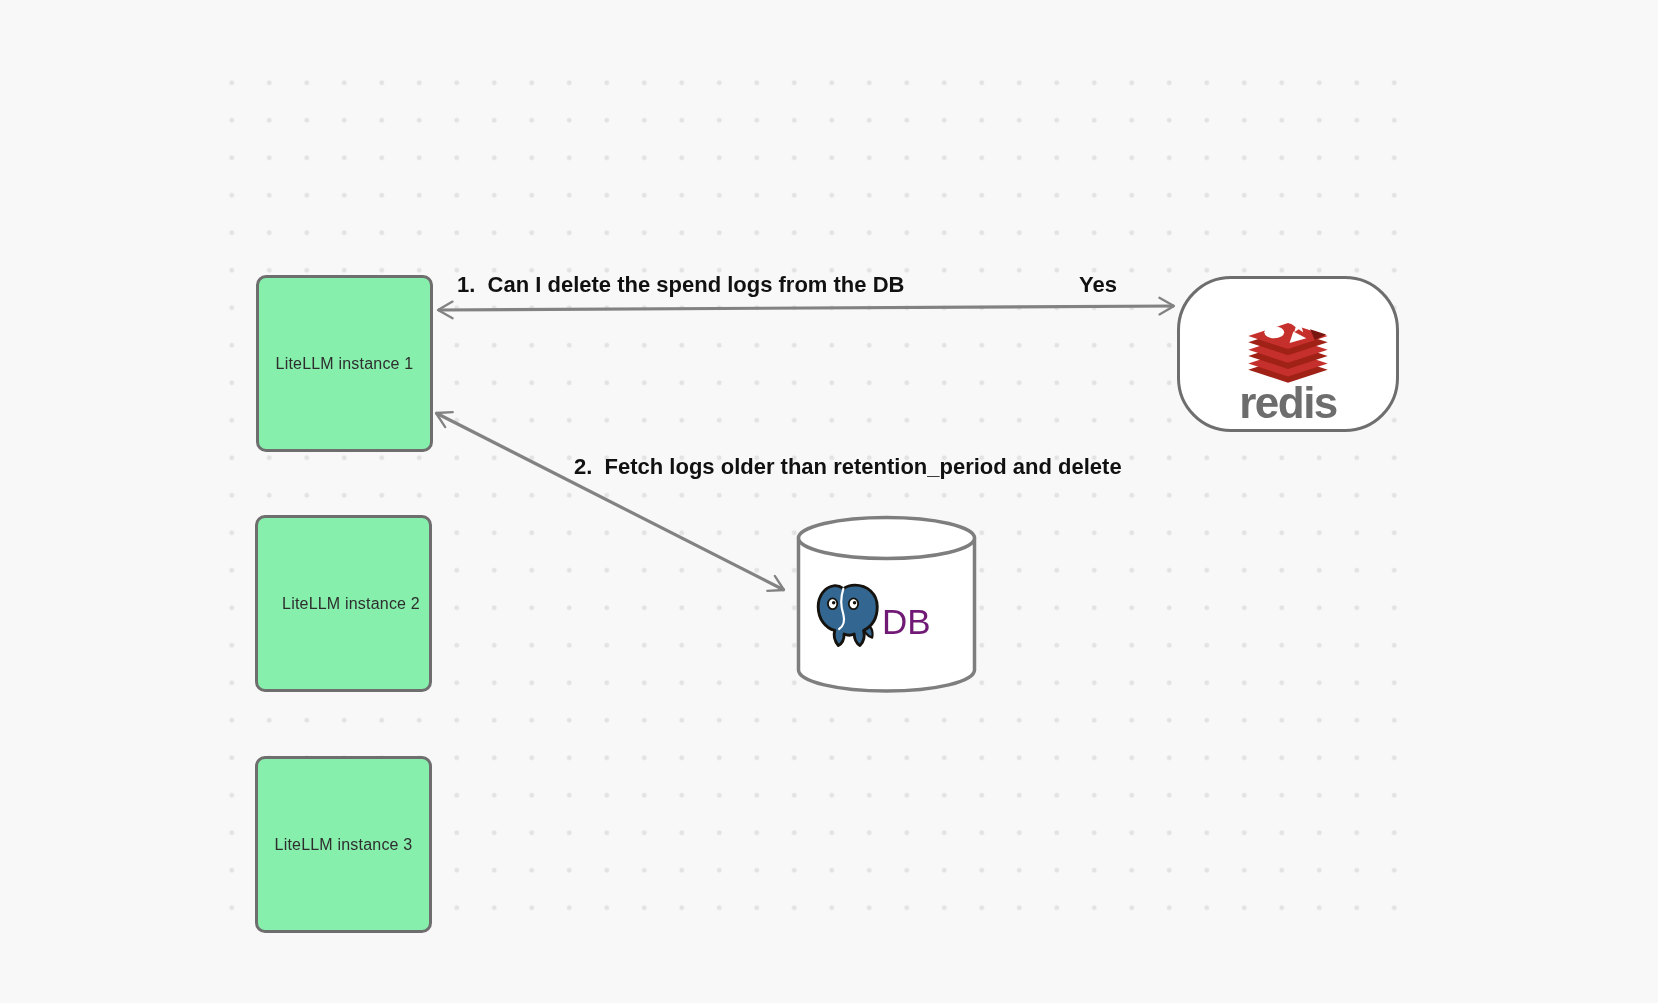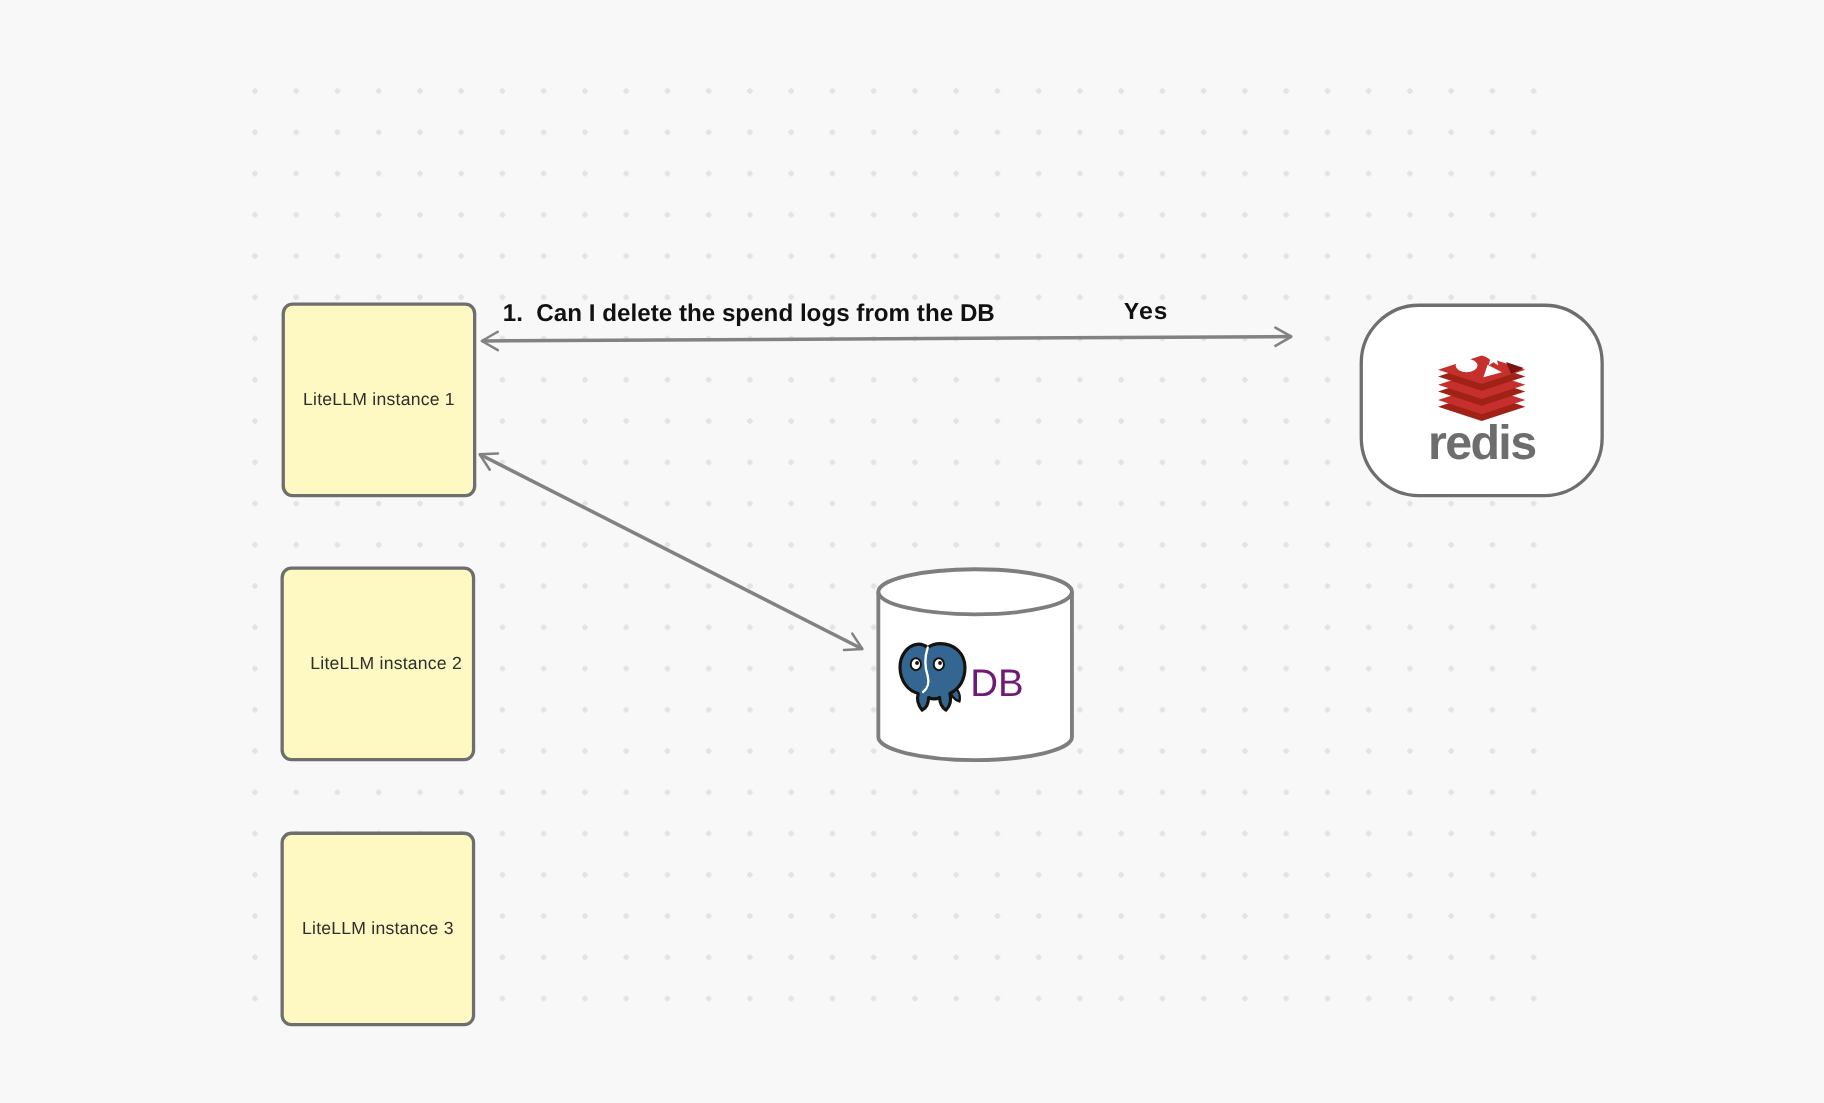--- a/index.html
+++ b/index.html
@@ -11,26 +11,26 @@
   }
   .canvas{position:relative;width:1658px;height:1003px;}
   .dots{
     position:absolute;left:213px;top:64px;width:1216px;height:873px;
     background-image:radial-gradient(circle,#e3e3e6 2.2px,rgba(227,227,230,0) 2.7px);
     background-size:37.5px 37.5px;
   }
   .edges{position:absolute;left:0;top:0;width:1658px;height:1003px;}
   .node-box{
     position:absolute;width:177px;height:177px;box-sizing:border-box;
-    background:#fef9c3;border:3px solid #6e6e6e;border-radius:10px;
+    background:#86efac;border:3px solid #6e6e6e;border-radius:10px;
     display:flex;align-items:center;justify-content:center;
   }
   .node-box span{font-size:16px;color:#2e2e2e;letter-spacing:.2px;}
   .node-redis{
-    position:absolute;left:1236px;top:276px;width:222px;height:176px;box-sizing:border-box;
+    position:absolute;left:1177px;top:276px;width:222px;height:156px;box-sizing:border-box;
     background:#ffffff;border:3px solid #6e6e6e;border-radius:54px;
     display:flex;flex-direction:column;align-items:center;justify-content:flex-start;
     padding-top:30px;
   }
   .redis-word{
     font-size:44px;font-weight:700;color:#6d6d6d;line-height:40px;
     letter-spacing:-1.5px;margin-top:0px;
   }
   .db-group{position:absolute;left:795px;top:514px;width:183px;height:182px;}
   .db-group .cyl{position:absolute;left:0;top:0;}
@@ -106,15 +106,16 @@
         <ellipse cx="30" cy="33" rx="6.5" ry="7.5" fill="#ffffff" stroke-width="2.5"></ellipse>
         <circle cx="31.5" cy="31.5" r="2.4" fill="#16130f" stroke="none"></circle>
         <ellipse cx="59" cy="33" rx="6.5" ry="7.5" fill="#ffffff" stroke-width="2.5"></ellipse>
         <circle cx="60.5" cy="31.5" r="2.4" fill="#16130f" stroke="none"></circle>
       </g>
     </svg>
     <div class="db-label">DB</div>
   </div>
 
   <div class="edge-label" style="left:457px;top:271px;">1.  Can I delete the spend logs from the DB</div>
-  <div class="edge-label" style="left:1022px;top:271px;font-family:Liberation Mono, monospace;">Yes</div>
+  <div class="edge-label" style="left:1079px;top:271px;">Yes</div>
+  <div class="edge-label" style="left:574px;top:453px;">2.  Fetch logs older than retention_period and delete</div>
 
 </div>
 
 </body></html>

